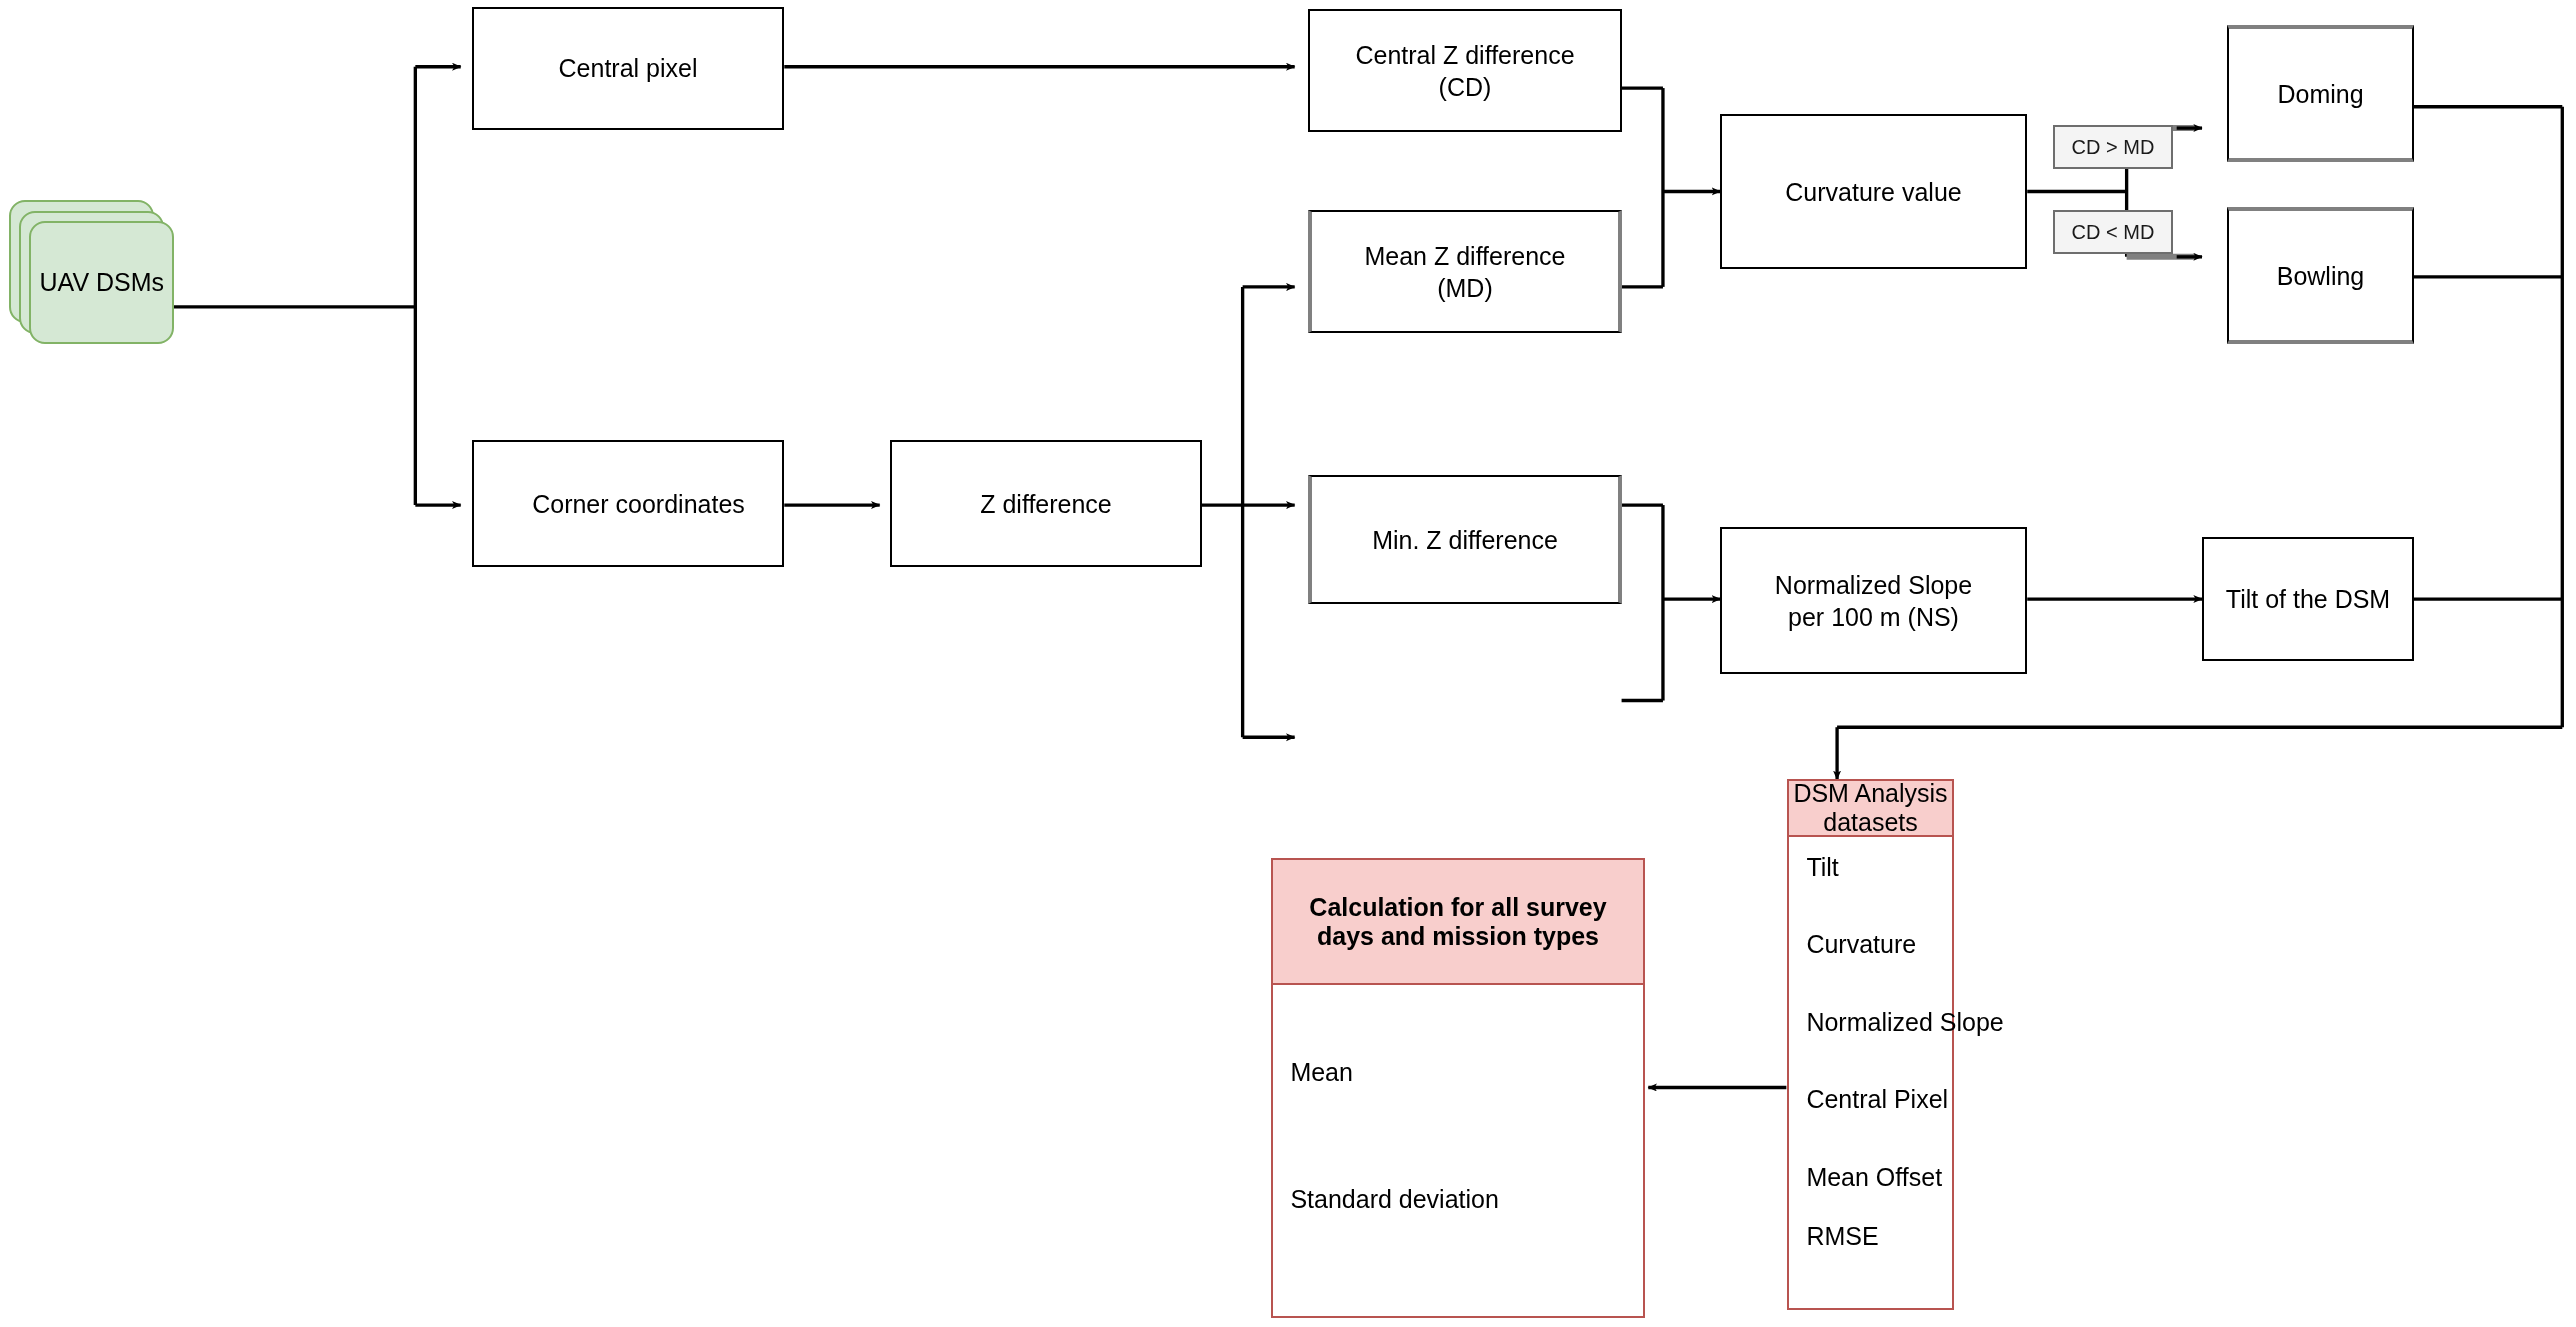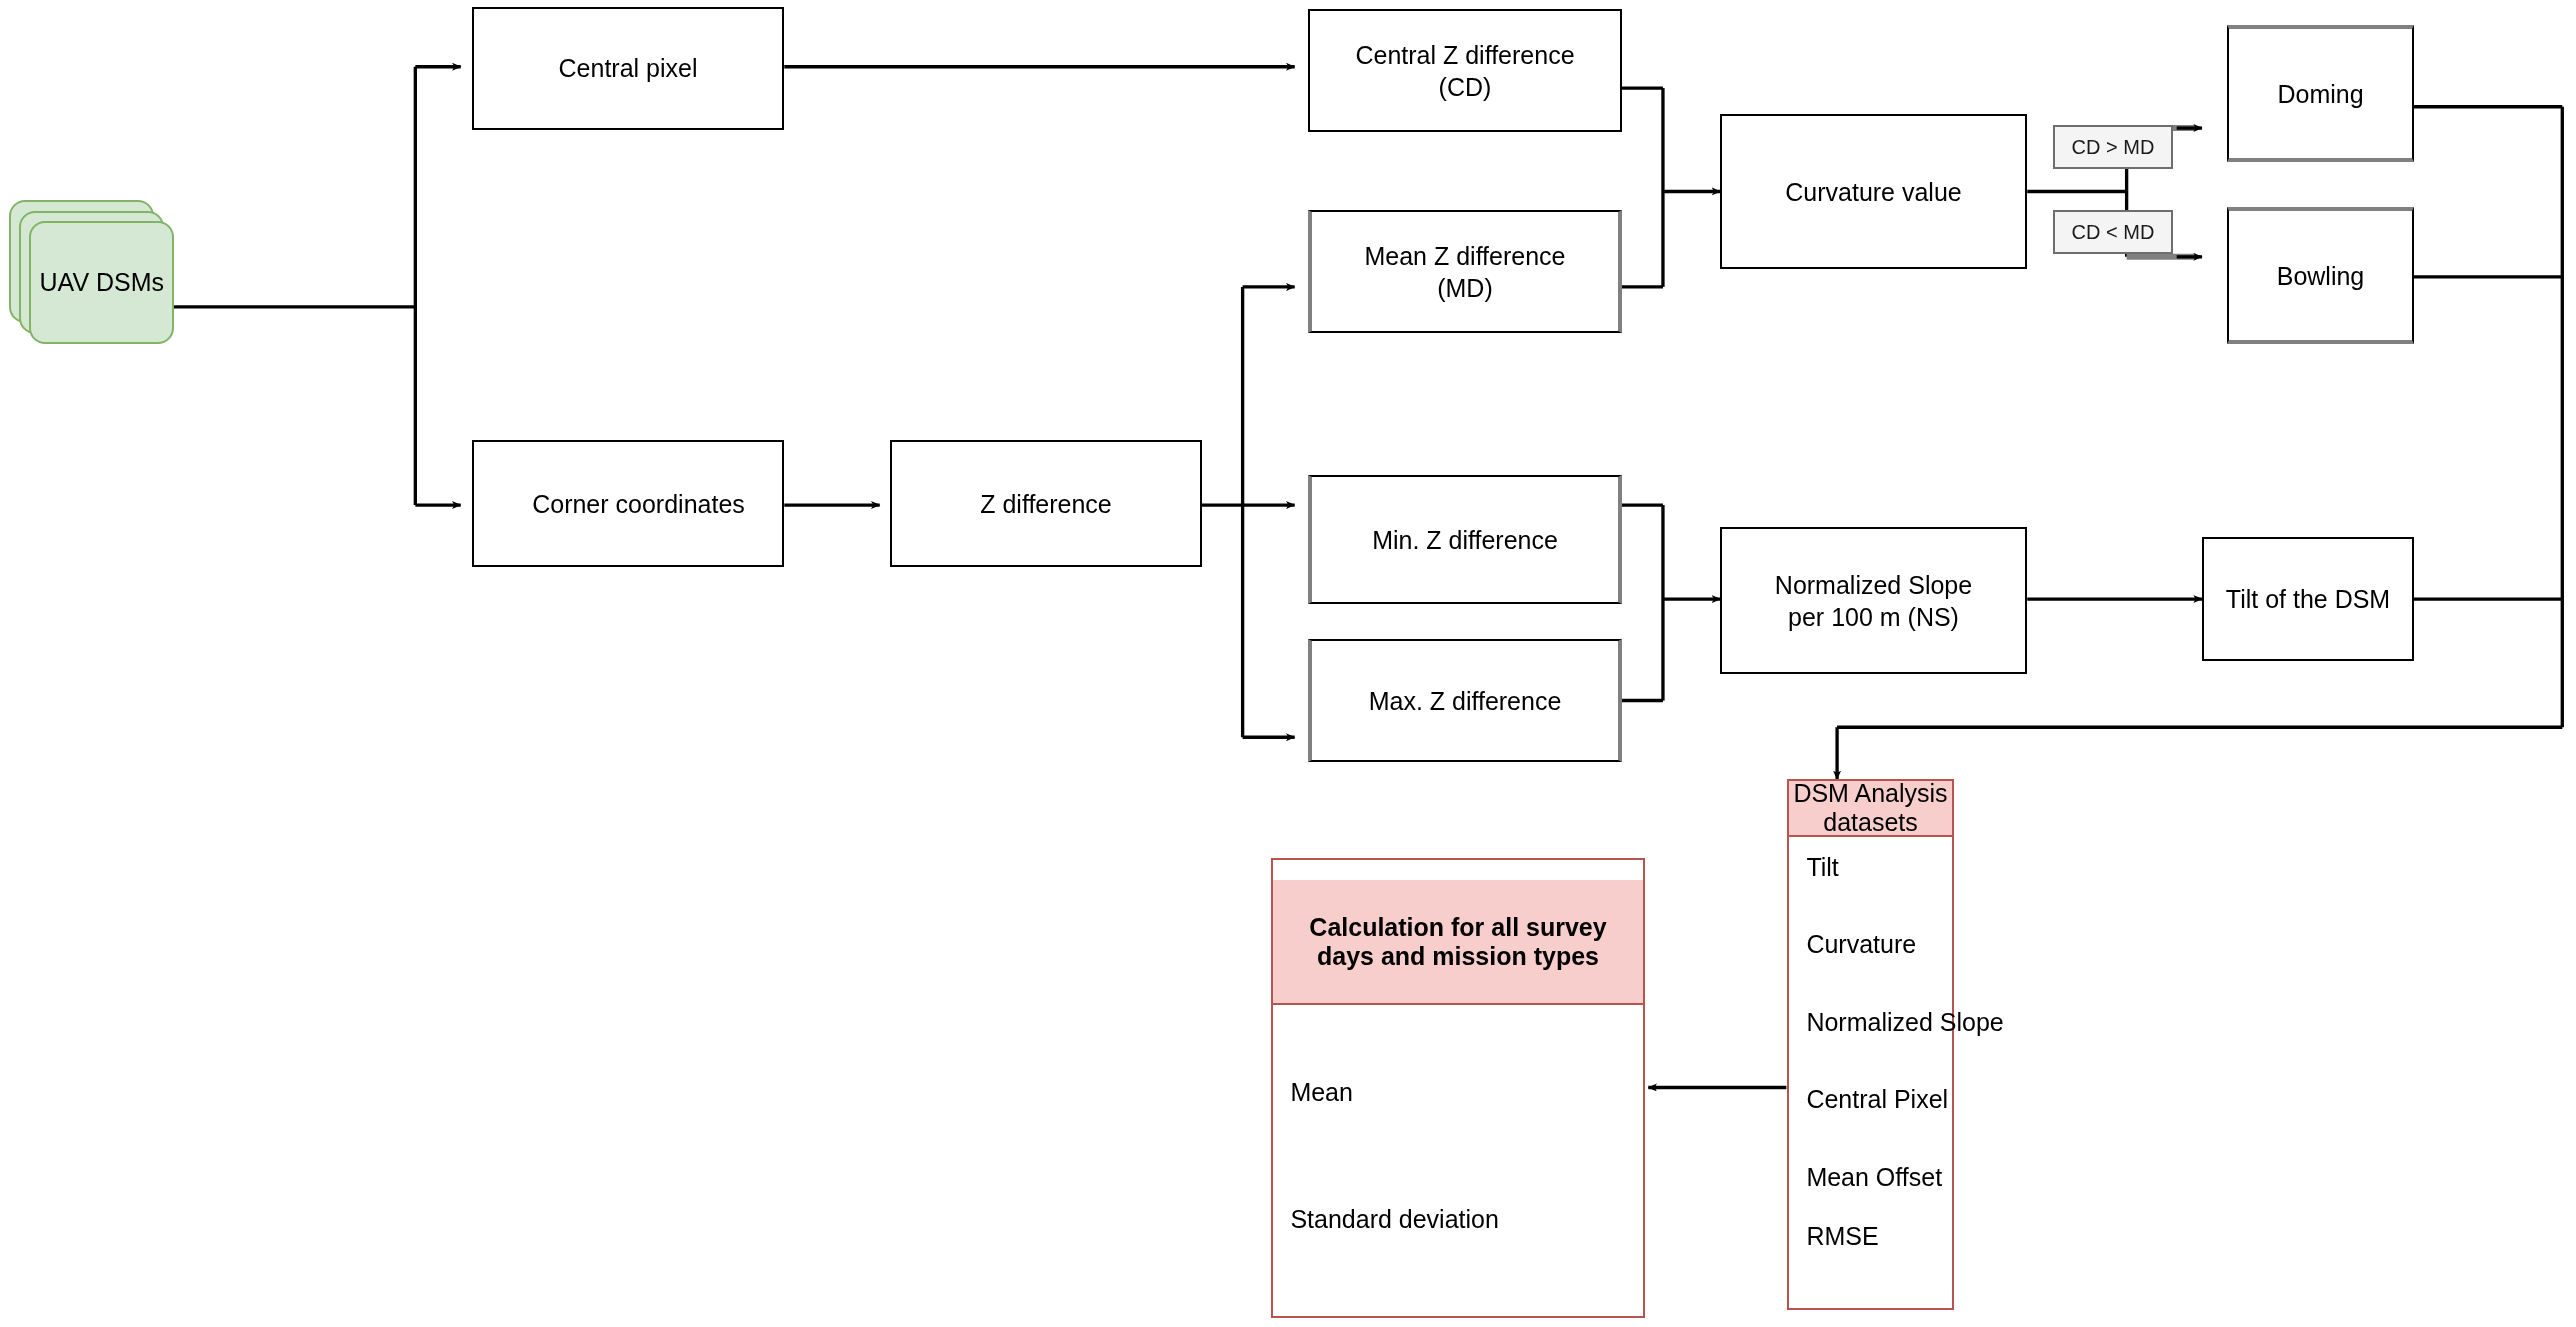--- a/index.html
+++ b/index.html
@@ -202,21 +202,20 @@
 
   <div class="node n-vgray" style="left:1308px; top:210px; width:314px; height:123px;">Mean Z difference
 (MD)</div>
 
   <div class="node n-black" style="left:472px; top:440px; width:312px; height:127px;padding-left:21px;">Corner coordinates</div>
 
   <div class="node n-black" style="left:890px; top:440px; width:312px; height:127px;">Z difference</div>
 
   <div class="node n-vgray" style="left:1308px; top:443px; width:314px; height:129px;margin-top:32px;">Min. Z difference</div>
 
-  <div class="node n-vgray" style="left:1308px; top:639px; width:314px; height:123px;">Max. Z difference</div>
 
   <div class="node n-black" style="left:1720px; top:114px; width:307px; height:155px;">Curvature value</div>
 
   <div class="node n-black" style="left:1720px; top:527px; width:307px; height:147px;">Normalized Slope
 per 100 m (NS)</div>
 
   <div class="node n-black" style="left:2202px; top:537px; width:212px; height:124px;">Tilt of the DSM</div>
 
   <div class="chip" style="left:2053px; top:125px; width:120px; height:44px;">CD &gt; MD</div>
 
@@ -232,21 +231,21 @@
       <div class="row" style="top:16px;">Tilt</div>
       <div class="row" style="top:93px;">Curvature</div>
       <div class="row" style="top:171px;">Normalized Slope</div>
       <div class="row" style="top:248px;">Central Pixel</div>
       <div class="row" style="top:326px;">Mean Offset</div>
       <div class="row" style="top:385px;">RMSE</div>
     </div>
   </div>
 
   <div class="panel" style="left:1271px; top:858px; width:374px; height:460px;">
-    <div class="panel-head bold" style="width:100%; height:125px;margin-top:20px;">Calculation for all survey
+    <div class="panel-head bold" style="width:100%; height:125px;">Calculation for all survey
 days and mission types</div>
     <div class="panel-body" style="width:100%; height:330px;">
       <div class="row" style="top:73px;">Mean</div>
       <div class="row" style="top:200px;">Standard deviation</div>
     </div>
   </div>
 
 </div>
 
 

